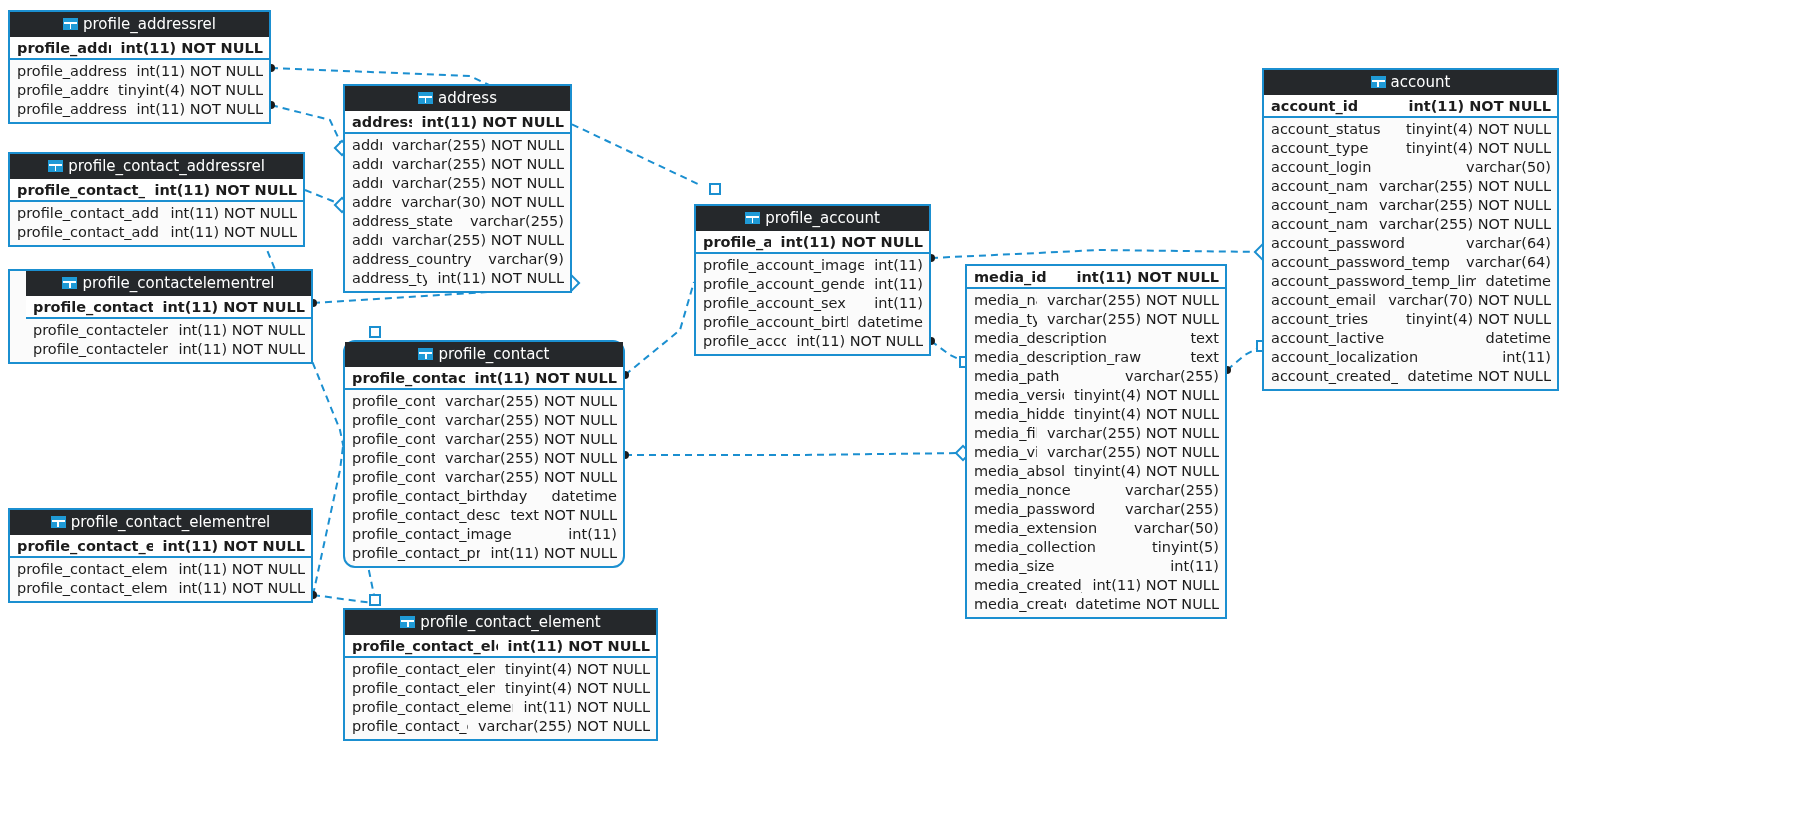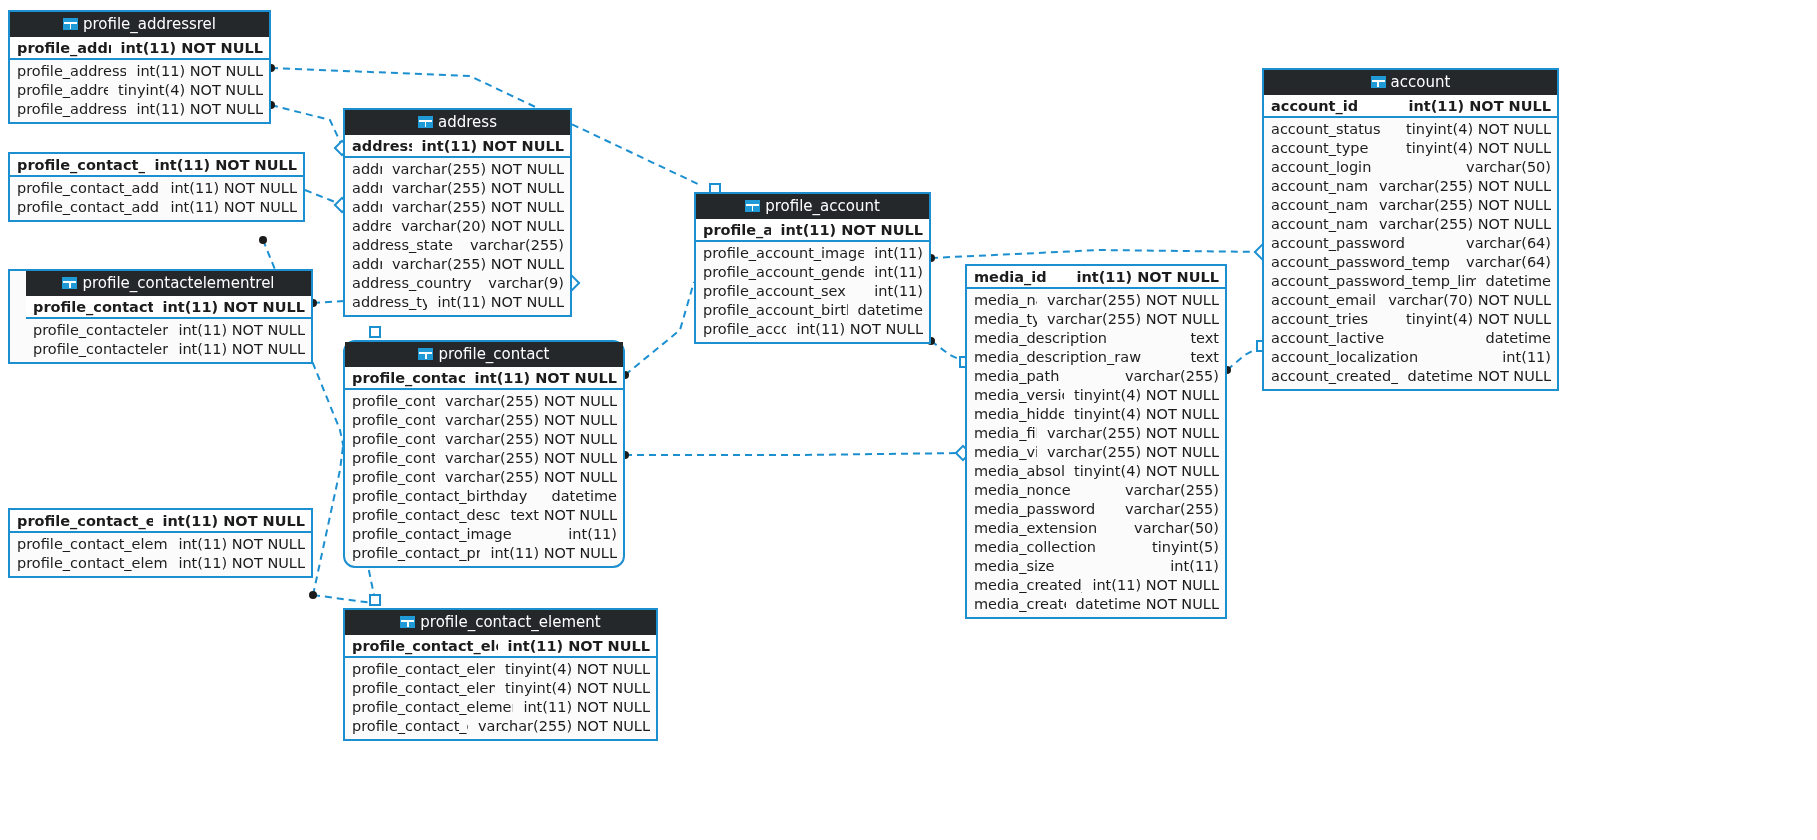--- a/index.html
+++ b/index.html
@@ -136,20 +136,21 @@
             <span class="fname">profile_addressrel_public</span>
             <span class="ftype">tinyint(4) NOT NULL</span>
           </div>
           <div class="row">
             <span class="fname">profile_addressrel_address</span>
             <span class="ftype">int(11) NOT NULL</span>
           </div>
         </div>
       </div>
       <div class="table" style="left: 8px; top: 152px; width: 297px;">
+        <div class="hdr"><span class="tbl-icon"></span><span class="tname">profile_contact_addressrel</span></div>
         <div class="row pk">
           <span class="fname">profile_contact_addressrel_id</span>
           <span class="ftype">int(11) NOT NULL</span>
         </div>
         <div class="rows">
           <div class="row">
             <span class="fname">profile_contact_addressrel_contact</span>
             <span class="ftype">int(11) NOT NULL</span>
           </div>
           <div class="row">
@@ -169,57 +170,58 @@
             <span class="fname">profile_contactelementrel_profile</span>
             <span class="ftype">int(11) NOT NULL</span>
           </div>
           <div class="row">
             <span class="fname">profile_contactelementrel_element</span>
             <span class="ftype">int(11) NOT NULL</span>
           </div>
         </div>
       </div>
       <div class="table" style="left: 8px; top: 508px; width: 305px;">
+        <div class="hdr"><span class="tbl-icon"></span><span class="tname">profile_contact_elementrel</span></div>
         <div class="row pk">
           <span class="fname">profile_contact_elementrel_id</span>
           <span class="ftype">int(11) NOT NULL</span>
         </div>
         <div class="rows">
           <div class="row">
             <span class="fname">profile_contact_elementrel_contact</span>
             <span class="ftype">int(11) NOT NULL</span>
           </div>
           <div class="row">
             <span class="fname">profile_contact_elementrel_element</span>
             <span class="ftype">int(11) NOT NULL</span>
           </div>
         </div>
       </div>
-      <div class="table" style="left: 343px; top: 108px; width: 229px;">
+      <div class="table" style="left: 343px; top: 84px; width: 229px;">
         <div class="hdr"><span class="tbl-icon"></span><span class="tname">address</span></div>
         <div class="row pk">
           <span class="fname">address_id</span>
           <span class="ftype">int(11) NOT NULL</span>
         </div>
         <div class="rows">
           <div class="row">
             <span class="fname">address_name</span>
             <span class="ftype">varchar(255) NOT NULL</span>
           </div>
           <div class="row">
             <span class="fname">address_addition</span>
             <span class="ftype">varchar(255) NOT NULL</span>
           </div>
           <div class="row">
             <span class="fname">address_address</span>
             <span class="ftype">varchar(255) NOT NULL</span>
           </div>
           <div class="row">
             <span class="fname">address_postal</span>
-            <span class="ftype">varchar(20) NOT NULL</span>
+            <span class="ftype">varchar(30) NOT NULL</span>
           </div>
           <div class="row">
             <span class="fname">address_state</span>
             <span class="ftype">varchar(255)</span>
           </div>
           <div class="row">
             <span class="fname">address_city</span>
             <span class="ftype">varchar(255) NOT NULL</span>
           </div>
           <div class="row">
@@ -295,21 +297,21 @@
           <div class="row">
             <span class="fname">profile_contact_element_order</span>
             <span class="ftype">int(11) NOT NULL</span>
           </div>
           <div class="row">
             <span class="fname">profile_contact_element_content</span>
             <span class="ftype">varchar(255) NOT NULL</span>
           </div>
         </div>
       </div>
-      <div class="table" style="left: 694px; top: 192px; width: 237px;">
+      <div class="table" style="left: 694px; top: 204px; width: 237px;">
         <div class="hdr"><span class="tbl-icon"></span><span class="tname">profile_account</span></div>
         <div class="row pk">
           <span class="fname">profile_account_id</span>
           <span class="ftype">int(11) NOT NULL</span>
         </div>
         <div class="rows">
           <div class="row">
             <span class="fname">profile_account_image</span>
             <span class="ftype">int(11)</span>
           </div>

